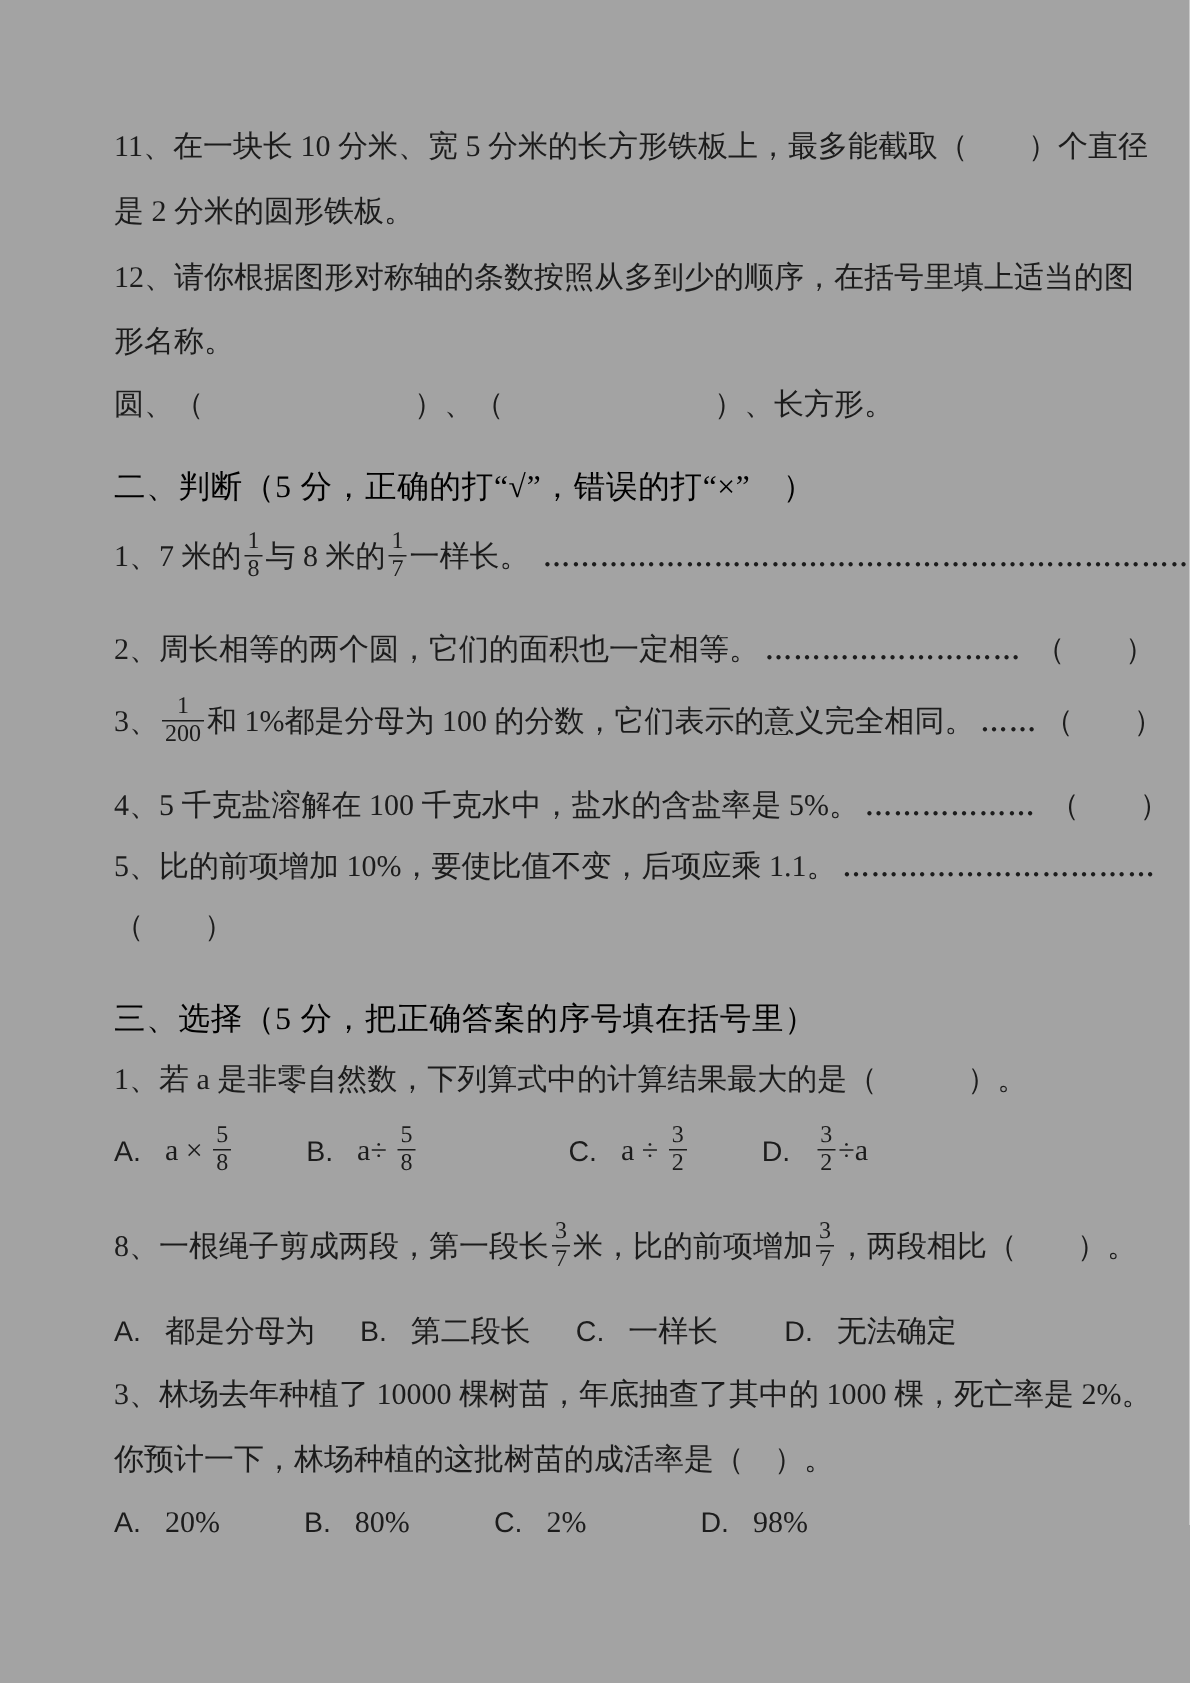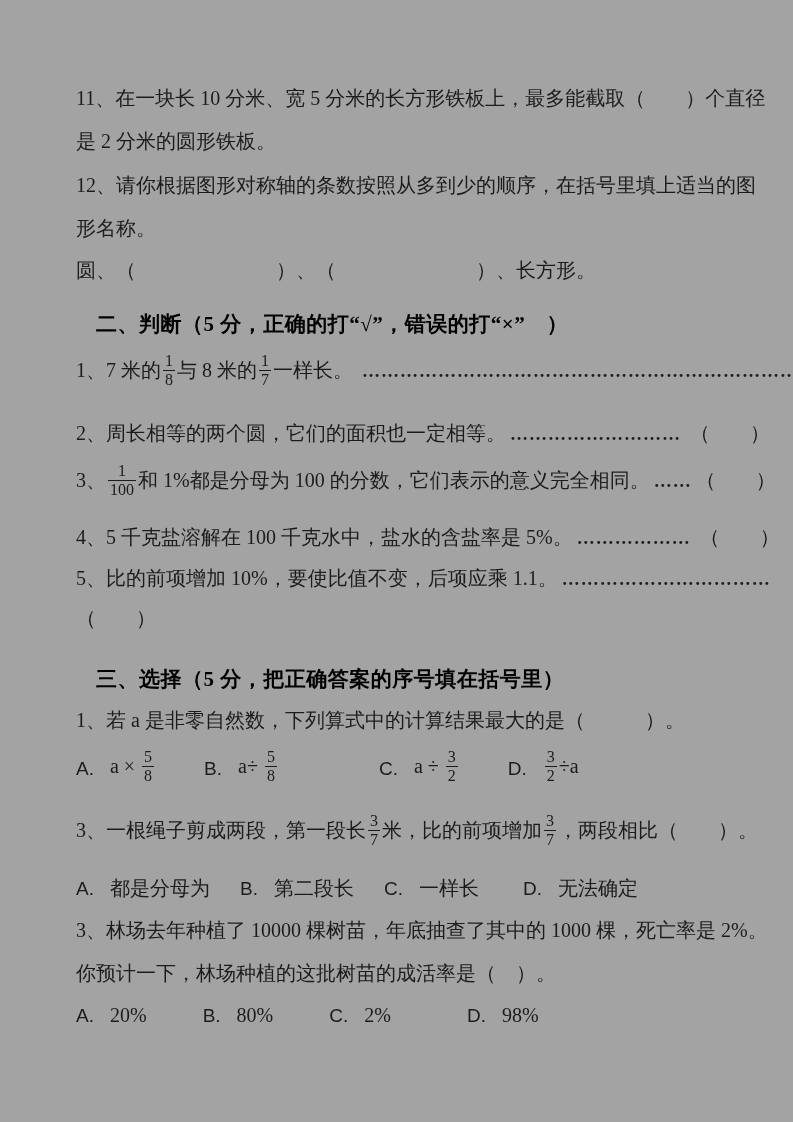--- a/index.html
+++ b/index.html
@@ -14,25 +14,24 @@
     overflow:hidden;
   }
   .ln {
     position:absolute;
     left:76px;
     right:40px;
     white-space:nowrap;
     line-height:1.25;
   }
   .heading {
-    font-weight:bold;
+    font-weight:normal;
     color:#000;
     font-size:21px;
     letter-spacing:0.5px;
-    margin-left:20px;
   }
   .frac {
     display:inline-block;
     vertical-align:middle;
     text-align:center;
     font-size:16px;
     line-height:1.12;
     margin:0 2px 4px 2px;
   }
   .frac .num { display:block; padding:0 2px; }
@@ -66,21 +65,21 @@
 
   <div class="ln" style="top:352px">
     <span>1、7 米的</span><span class="frac"><span class="num">1</span><span class="den">8</span></span><span>与 8 米的</span><span class="frac"><span class="num">1</span><span class="den">7</span></span><span>一样长。 </span><span class="dots">………………………………………………………………</span>
   </div>
 
   <div class="ln" style="top:421px">
     <span>2、周长相等的两个圆，它们的面积也一定相等。</span><span class="dots">………………………</span> <span>（　　）</span>
   </div>
 
   <div class="ln" style="top:462px">
-    <span>3、</span><span class="frac"><span class="num">1</span><span class="den">100</span></span><span>和 1%都是分母为 100 的分数，它们表示的意义完全相同。</span><span class="dots">……</span><span>（　　）</span>
+    <span>3、</span><span class="frac"><span class="num">1</span><span class="den">200</span></span><span>和 1%都是分母为 100 的分数，它们表示的意义完全相同。</span><span class="dots">……</span><span>（　　）</span>
   </div>
 
   <div class="ln" style="top:525px">
     <span>4、5 千克盐溶解在 100 千克水中，盐水的含盐率是 5%。</span><span class="dots">………………</span> <span>（　　）</span>
   </div>
 
   <div class="ln" style="top:566px">
     <span>5、比的前项增加 10%，要使比值不变，后项应乘 1.1。</span><span class="dots">……………………………</span>
   </div>
 
@@ -103,21 +102,21 @@
       <span class="lbl">C.</span>
       <span class="optbody"><span>a ÷ </span><span class="frac"><span class="num">3</span><span class="den">2</span></span><span></span></span>
     </span>
     <span class="opt">
       <span class="lbl">D.</span>
       <span class="optbody"><span></span><span class="frac"><span class="num">3</span><span class="den">2</span></span><span>÷a</span></span>
     </span>
   </div>
 
   <div class="ln" style="top:812px">
-    <span>3、一根绳子剪成两段，第一段长</span><span class="frac"><span class="num">3</span><span class="den">7</span></span><span>米，比的前项增加</span><span class="frac"><span class="num">3</span><span class="den">7</span></span><span>，两段相比（　　）。</span>
+    <span>8、一根绳子剪成两段，第一段长</span><span class="frac"><span class="num">3</span><span class="den">7</span></span><span>米，比的前项增加</span><span class="frac"><span class="num">3</span><span class="den">7</span></span><span>，两段相比（　　）。</span>
   </div>
 
   <div class="ln optrow" style="top:876px">
     <span class="opt">
         <span class="lbl">A.</span>
         <span>都是分母为</span>
       </span>
     <span class="opt">
         <span class="lbl">B.</span>
         <span>第二段长</span>

